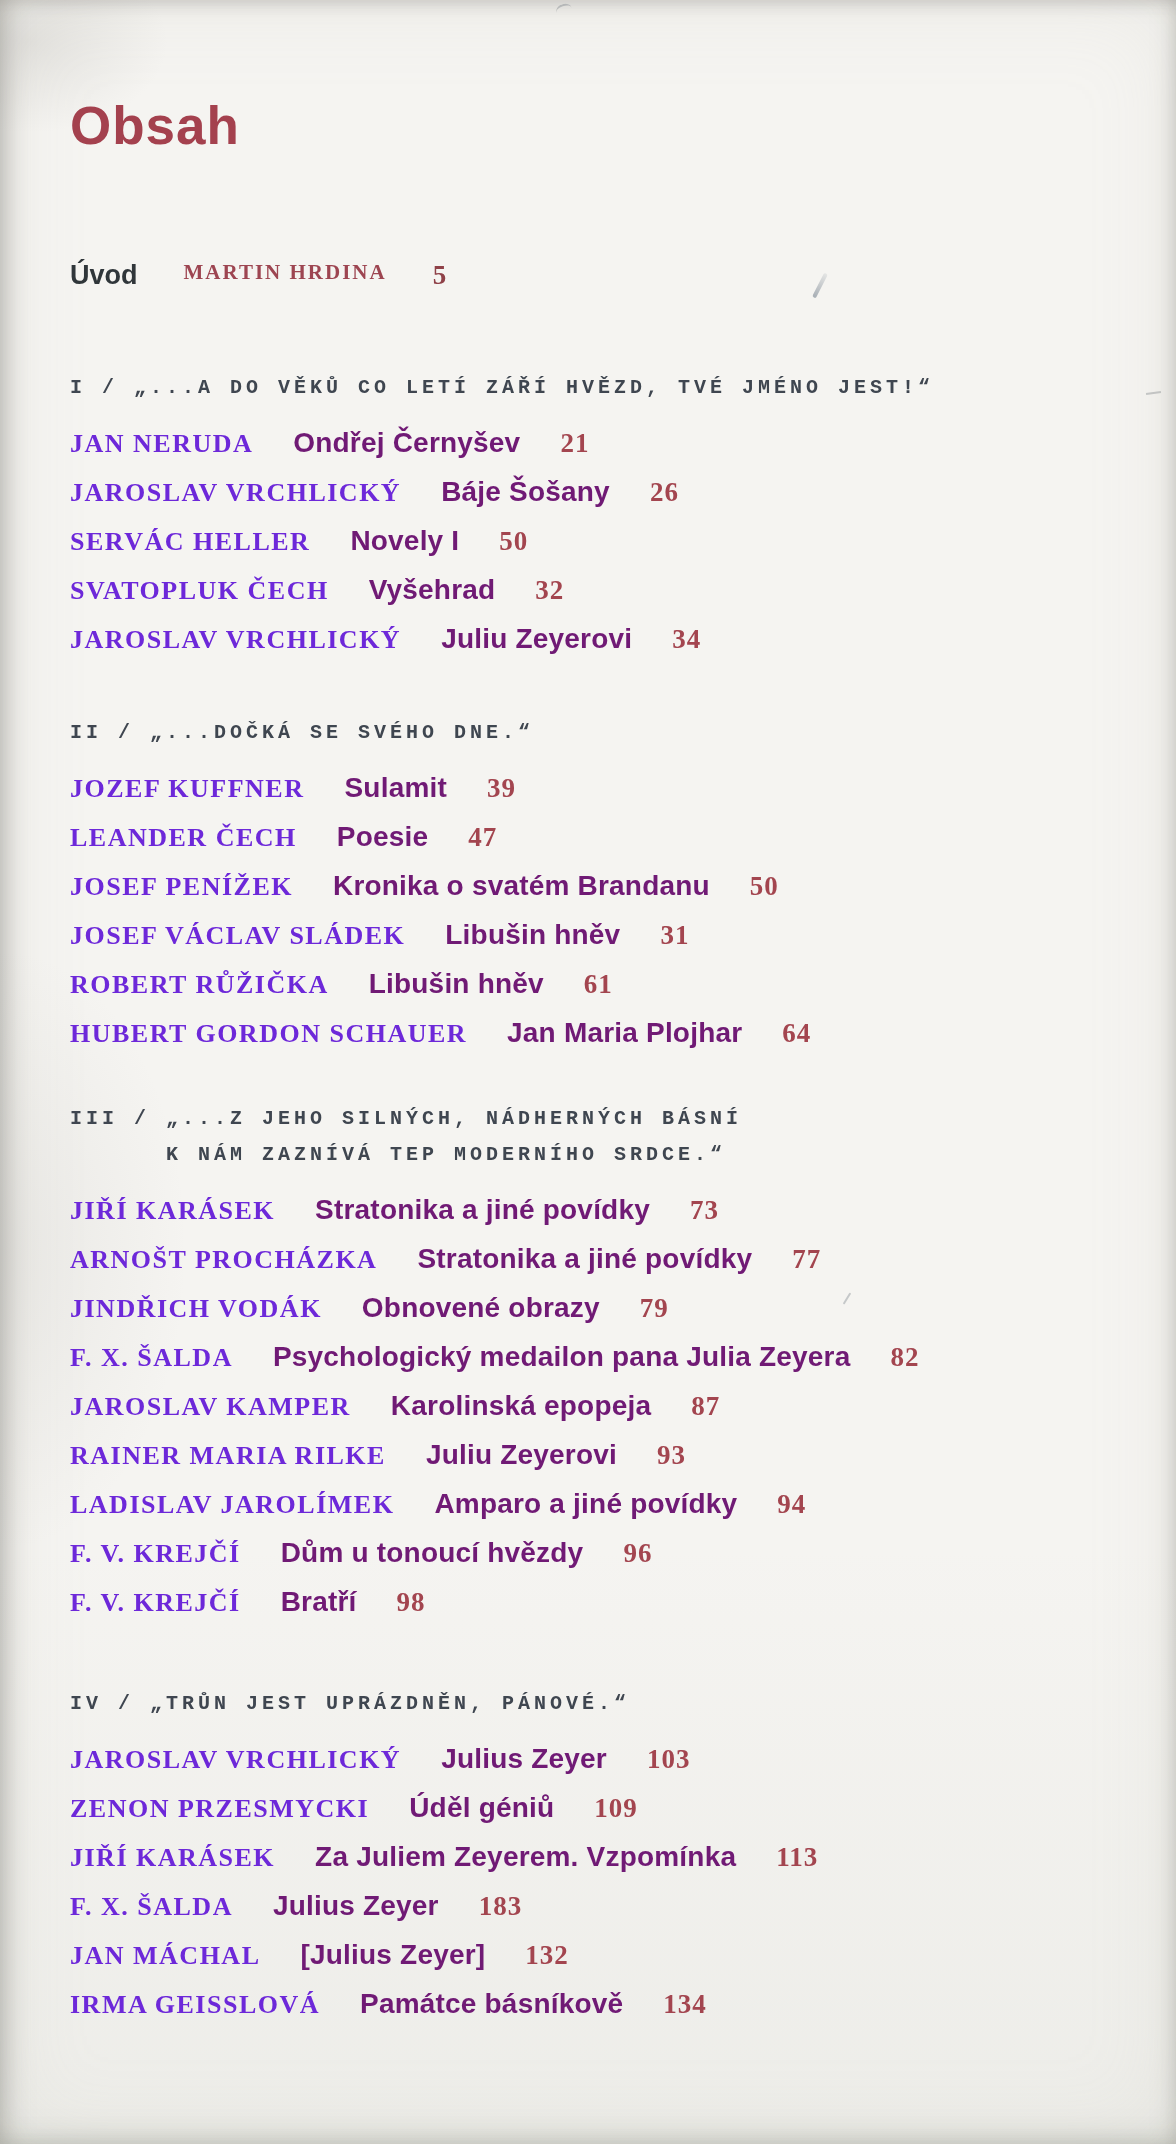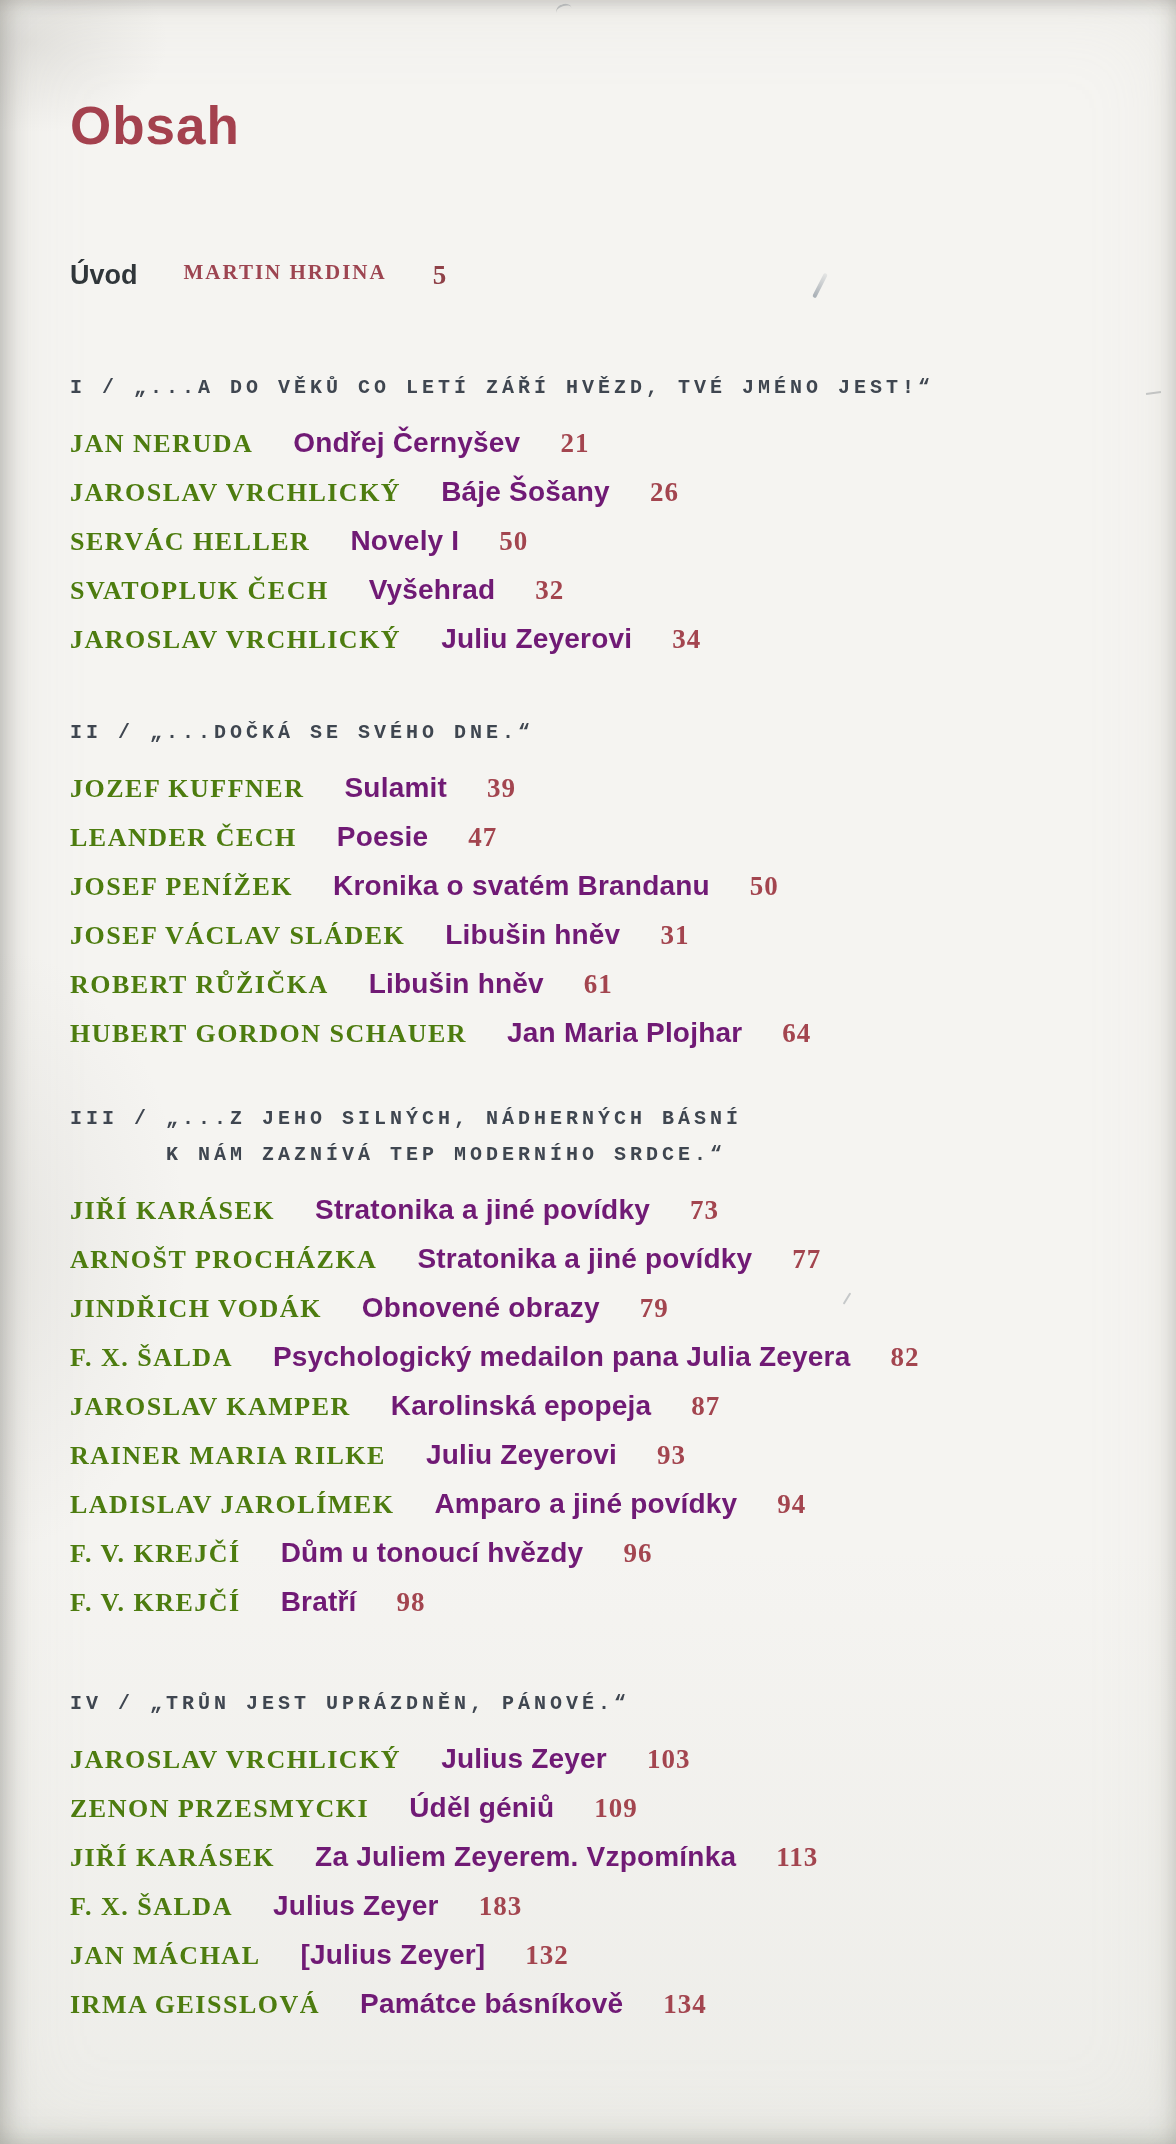--- a/index.html
+++ b/index.html
@@ -97,21 +97,21 @@
     align-items: baseline;
     column-gap: 40px;
     white-space: nowrap;
   }
   .row > span { line-height: 49px; }
   .author {
     font-family: "Liberation Serif", serif;
     font-weight: 700;
     font-size: 26px;
     letter-spacing: 1.5px;
-    color: #4d7c0f;
+    color: #6d28d9;
   }
   .work {
     font-family: "Liberation Sans", sans-serif;
     font-weight: 700;
     font-size: 28px;
     letter-spacing: 0.2px;
     color: #701a75;
   }
   .pg {
     font-family: "Liberation Serif", serif;

